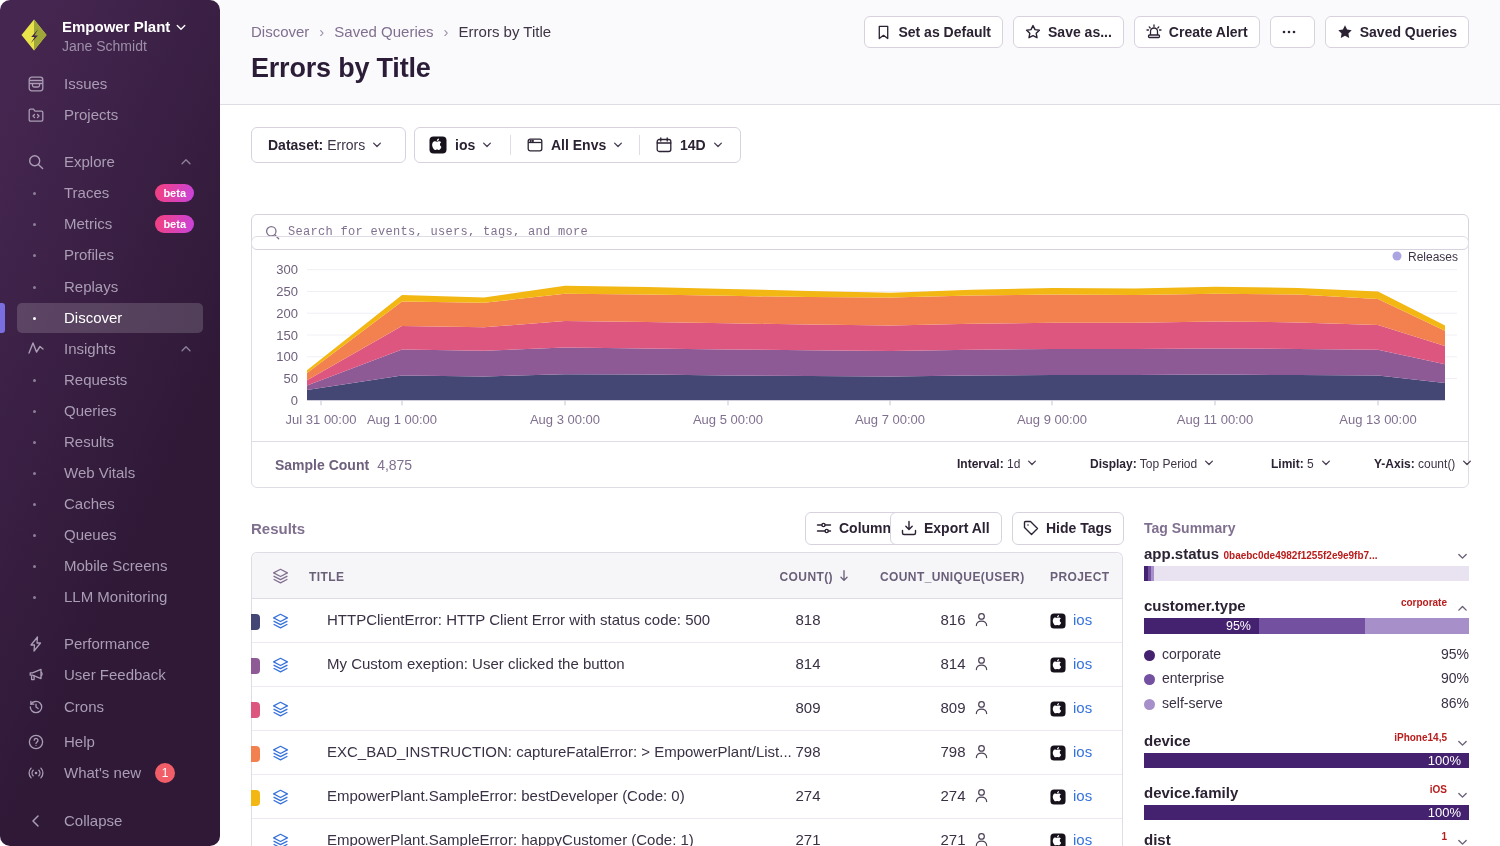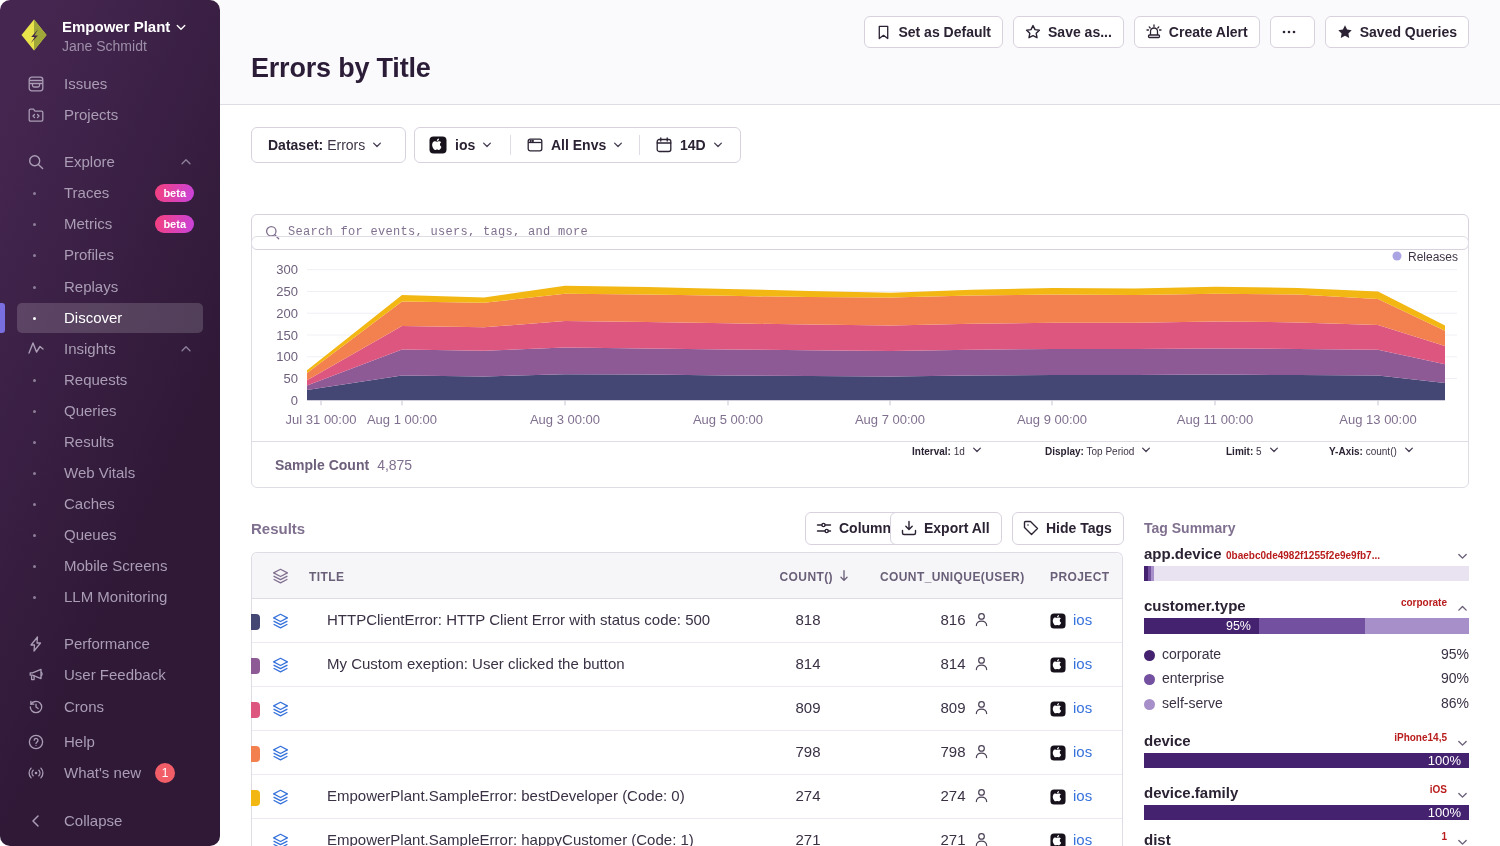--- a/index.html
+++ b/index.html
@@ -37,21 +37,21 @@
 .seg { position:absolute; left:194px; top:22px; width:327px; height:36px; border:1px solid #d8d2de; border-radius:6px; }
 .seg .s { position:absolute; top:0; height:34px; line-height:34px; font-size:14px; font-weight:600; color:#2b2233; }
 .seg .div { position:absolute; top:7px; width:1px; height:20px; background:#e0dce5; }
 .searchbar { position:absolute; left:31px; top:77px; width:1218px; height:36px; border:1px solid #d8d2de; border-radius:6px;margin-top:32px; }
 .searchbar .ph { position:absolute; left:36px; top:10px; font-family:"Liberation Mono",monospace; font-size:12px; color:#80708f; letter-spacing:0.3px; }
 .chartpanel { position:absolute; left:31px; top:131px; width:1218px; height:252px; border:1px solid #e0dce5; border-radius:6px; }
 .cfoot { position:absolute; left:0px; top:204px; width:1216px; height:47px; border-top:1px solid #e0dce5; }
 .cfoot .sc { position:absolute; left:23px; top:15px; font-size:14px; }
 .cfoot .sc b { color:#6e607c; font-weight:700; }
 .cfoot .sc span { color:#80708f; margin-left:8px; }
-.cctl { position:absolute; top:2px; font-size:10px; color:#3e3446; white-space:nowrap; }
+.cctl { position:absolute; top:15px; font-size:12px; color:#3e3446; white-space:nowrap;margin-left:45px; }
 .cctl b { color:#2b2233; font-weight:700; }
 .results-label { position:absolute; left:31px; top:415px; font-size:15px; font-weight:700; color:#80708f; }
 .rbtns { position:absolute; left:0; top:407px; }
 .rbtn { position:absolute; height:33px; line-height:31px; background:#fff; border:1px solid #d8d2de; border-radius:6px; font-size:14px; font-weight:600; color:#2b2233; padding:0 10px; white-space:nowrap; }
 .rbtn svg { vertical-align:-3px; margin-right:7px; }
 .tbl { position:absolute; left:31px; top:447px; width:872px; height:294px; border:1px solid #e0dce5; border-radius:6px 6px 0 0; border-bottom:none; }
 .thead { position:absolute; left:0; top:0; width:870px; height:46px; background:#f6f5f8; border-radius:6px 6px 0 0; border-bottom:1px solid #e0dce5; color:#6a5f78; font-size:12px; font-weight:700; letter-spacing:0.4px; }
 .trow { position:absolute; left:0; width:870px; height:44px; border-bottom:1px solid #eee8f2; font-size:15px; color:#3a3145; }
 .trow:last-child { border-bottom:none; }
 .bar { position:absolute; left:-1px; top:15px; width:9px; height:16px; border-radius:0 4px 4px 0; }
@@ -217,20 +217,21 @@
   <div class="nitem" style="top:806px">
         <svg class="ico" viewBox="0 0 16 16" fill="none" stroke="#aa9db5" stroke-width="1.5">
           <path d="M10 3 5 8l5 5" stroke-linecap="round" stroke-linejoin="round"></path>
         </svg>
         <span class="lbl">Collapse</span>
       </div>
   </div>
 </div>
 <div class="main">
   <div class="pagehead">
+    <div class="crumbs">Discover<span class="sep">›</span>Saved Queries<span class="sep">›</span><span class="cur">Errors by Title</span></div>
     <div class="ptitle">Errors by Title</div>
     <div class="actions" id="actions"><span class="btn"><svg width="15" height="15" viewBox="0 0 16 16" fill="none" stroke="#2b2233" stroke-width="1.4">
             <path d="M3.5 1.5h9v13l-4.5-3.5L3.5 14.5z" stroke-linejoin="round"></path>
           </svg>Set as Default</span><span class="btn"><svg width="16" height="16" viewBox="0 0 16 16" fill="none" stroke="#2b2233" stroke-width="1.4">
             <path d="M8 1.6l2 4 4.4.6-3.2 3.1.8 4.4L8 11.6l-4 2.1.8-4.4L1.6 6.2 6 5.6z" stroke-linejoin="round"></path>
           </svg>Save as...</span><span class="btn"><svg width="16" height="16" viewBox="0 0 16 16" fill="none" stroke="#2b2233" stroke-width="1.3">
             <path d="M4.5 11V7.5a3.5 3.5 0 017 0V11"></path>
             <rect x="2.5" y="11" width="11" height="2.5" rx="1"></rect>
             <path d="M8 1v1.5M3.2 2.9l1 1.1M12.8 2.9l-1 1.1M1 6h1.5M13.5 6H15" stroke-linecap="round"></path>
           </svg>Create Alert</span><span class="btn" style="padding:0 10px"><svg width="16" height="16" viewBox="0 0 16 16" fill="#2b2233">
@@ -422,20 +423,21 @@
                 <path d="M12.72 3.38c.84-1.01 1.4-2.42 1.25-3.83-1.21.05-2.67.8-3.53 1.82-.78.9-1.46 2.33-1.27 3.71 1.34.1 2.71-.68 3.55-1.7z"></path>
               </g>
             </svg><span style="vertical-align:1px">ios</span></span>
         </div>
         <div class="trow" style="top:178px">
           <span class="bar" style="background:#f38150"></span>
           <span class="licon"><svg width="17" height="17" viewBox="0 0 16 16" fill="none" stroke="#3672dc" stroke-width="1.2">
               <path d="M8 1.2 14.5 4.6 8 8 1.5 4.6z" stroke-linejoin="round"></path>
               <path d="M1.5 7.6 8 11l6.5-3.4M1.5 10.6 8 14l6.5-3.4" stroke-linejoin="round"></path>
             </svg></span>
+          <span class="ttl">EXC_BAD_INSTRUCTION: captureFatalError: &gt; EmpowerPlant/List...</span>
           <span class="cnum" style="left:516px">798</span>
           <span class="cnum" style="left:660px;width:105px">798<svg width="15" height="15" viewBox="0 0 16 16" fill="none" stroke="#4a4055" stroke-width="1.3" style="vertical-align:-2px;margin-left:8px">
               <circle cx="8" cy="4.7" r="3"></circle>
               <path d="M2.5 14.5c0-3 2.5-4.8 5.5-4.8s5.5 1.8 5.5 4.8" stroke-linecap="round"></path>
             </svg></span>
           <span class="proj"><svg width="16" height="16" viewBox="0 0 18 18" style="vertical-align:-3px;margin-right:7px">
               <rect x="0.5" y="0.5" width="17" height="17" rx="4" fill="#16111b"></rect>
               <g transform="translate(3.4,2.6) scale(0.48)" fill="#fff">
                 <path d="M15.77 12.3c-.03-3.04 2.48-4.5 2.59-4.57-1.41-2.06-3.61-2.35-4.39-2.38-1.87-.19-3.65 1.1-4.6 1.1-.95 0-2.41-1.07-3.96-1.04-2.04.03-3.92 1.18-4.97 3-2.12 3.68-.54 9.12 1.52 12.1 1.01 1.46 2.21 3.09 3.79 3.03 1.52-.06 2.1-.98 3.94-.98 1.83 0 2.35.98 3.96.95 1.64-.03 2.68-1.48 3.68-2.95 1.16-1.69 1.63-3.32 1.66-3.41-.04-.02-3.18-1.22-3.22-4.85z"></path>
                 <path d="M12.72 3.38c.84-1.01 1.4-2.42 1.25-3.83-1.21.05-2.67.8-3.53 1.82-.78.9-1.46 2.33-1.27 3.71 1.34.1 2.71-.68 3.55-1.7z"></path>
@@ -477,21 +479,21 @@
               <rect x="0.5" y="0.5" width="17" height="17" rx="4" fill="#16111b"></rect>
               <g transform="translate(3.4,2.6) scale(0.48)" fill="#fff">
                 <path d="M15.77 12.3c-.03-3.04 2.48-4.5 2.59-4.57-1.41-2.06-3.61-2.35-4.39-2.38-1.87-.19-3.65 1.1-4.6 1.1-.95 0-2.41-1.07-3.96-1.04-2.04.03-3.92 1.18-4.97 3-2.12 3.68-.54 9.12 1.52 12.1 1.01 1.46 2.21 3.09 3.79 3.03 1.52-.06 2.1-.98 3.94-.98 1.83 0 2.35.98 3.96.95 1.64-.03 2.68-1.48 3.68-2.95 1.16-1.69 1.63-3.32 1.66-3.41-.04-.02-3.18-1.22-3.22-4.85z"></path>
                 <path d="M12.72 3.38c.84-1.01 1.4-2.42 1.25-3.83-1.21.05-2.67.8-3.53 1.82-.78.9-1.46 2.33-1.27 3.71 1.34.1 2.71-.68 3.55-1.7z"></path>
               </g>
             </svg><span style="vertical-align:1px">ios</span></span>
         </div>
     </div>
     <div class="tags">
       <div class="tagshead" style="position:absolute;left:0;top:415px">Tag Summary</div>
-      <div style="position:absolute;left:0;top:440px;width:325px;height:22px"><span class="tname">app.device</span> <span class="tval">0baebc0de4982f1255f2e9e9fb7...</span><svg width="13" height="13" viewBox="0 0 16 16" fill="none" stroke="#6a5f78" stroke-width="1.7" style="position:absolute;right:0;top:5px">
+      <div style="position:absolute;left:0;top:440px;width:325px;height:22px"><span class="tname">app.status</span> <span class="tval">0baebc0de4982f1255f2e9e9fb7...</span><svg width="13" height="13" viewBox="0 0 16 16" fill="none" stroke="#6a5f78" stroke-width="1.7" style="position:absolute;right:0;top:5px">
             <path d="M3.5 5.5 8 10l4.5-4.5" stroke-linecap="round" stroke-linejoin="round"></path>
           </svg></div>
       <div class="tbar" style="position:absolute;left:0;top:461px;width:325px;height:15px">
           <span style="position:absolute;left:0;top:0;bottom:0;width:4px;background:#452270"></span>
           <span style="position:absolute;left:4px;top:0;bottom:0;width:3px;background:#7450a0"></span>
           <span style="position:absolute;left:7px;top:0;bottom:0;width:3px;background:#a78fc9"></span>
         </div>
       <div style="position:absolute;left:0;top:492px;width:325px;height:22px"><span class="tname">customer.type</span><span class="tval" style="position:absolute;right:22px">corporate</span><svg width="13" height="13" viewBox="0 0 16 16" fill="none" stroke="#6a5f78" stroke-width="1.7" style="position:absolute;right:0;top:5px">
             <path d="M3.5 10 8 5.5 12.5 10" stroke-linecap="round" stroke-linejoin="round"></path>
           </svg></div>

